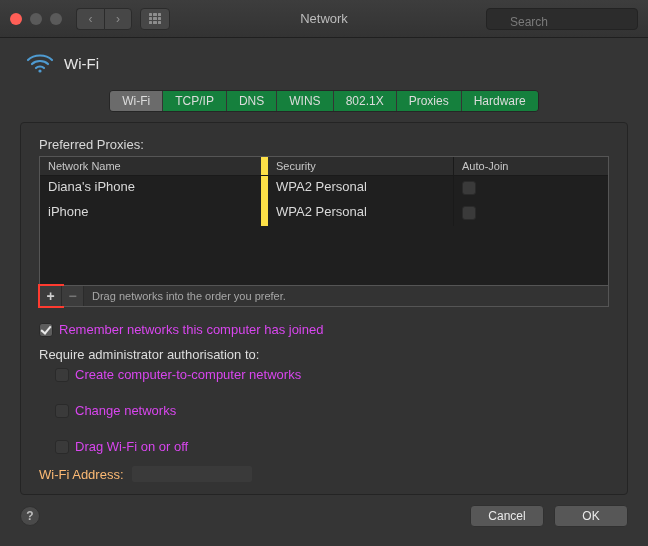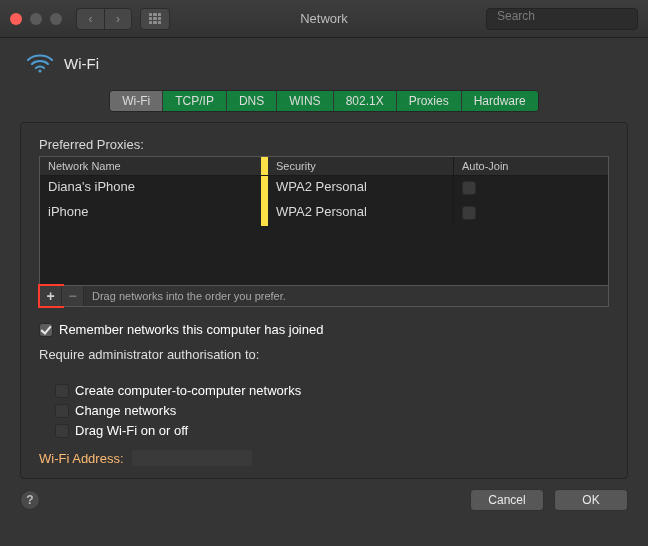--- a/index.html
+++ b/index.html
@@ -57,22 +57,22 @@
     position: absolute; left: 0; right: 0; text-align: center;
     font-size: 13px; color: #bcbcbc; font-weight: 500;
     pointer-events: none;
   }
   .search {
     margin-left: auto;
     width: 152px; height: 22px;
     background: #2c2c2c;
     border: 1px solid #232323;
     border-radius: 4px;
-    display: flex; align-items: flex-start;
-    padding: 0 6px; gap: 4px;
+    display: flex; align-items: flex-end;
+    padding: 0 19px; gap: 4px;
   }
   .search input {
     flex: 1; background: transparent; border: none; outline: none;
     color: #cfcfcf; font-size: 12px;
   }
   .search input::placeholder { color: #7a7a7a; }
   .mag { width: 12px; height: 12px; }
 
   
   .content {
@@ -147,32 +147,32 @@
   .add-highlight {
     outline: 2px solid #ff3b30;
     outline-offset: 0;
   }
   .drag-hint {
     font-size: 11px; color: #a7a7a7; padding-left: 8px;
     flex: 1;
     display: flex; align-items: center;
   }
 
-  .check-row { display: flex; align-items: center; gap: 6px; margin-top: 14px; font-size: 13px; color: #ffffff; }
+  .check-row { display: flex; align-items: center; gap: 6px; margin-top: 14px; font-size: 13px; color: #d946ef; }
   .check-row .checkbox.checked {
     background: #5d5d5d; position: relative;
   }
   .check-row .checkbox.checked::after {
     content: ""; position: absolute; left: 3px; top: 0px;
     width: 4px; height: 8px; border: solid #e9e9e9; border-width: 0 2px 2px 0;
     transform: rotate(40deg);
   }
 
   .req-label { margin-top: 10px; font-size: 13px; color: #dedede; }
-  .sub-checks { padding-left: 16px; margin-top: 20px; display: flex; flex-direction: column; gap: 4px; }
+  .sub-checks { padding-left: 16px; margin-top: 4px; display: flex; flex-direction: column; gap: 20px; }
   .sub-checks .check-row { margin-top: 0; }
 
   .addr-row { margin-top: 12px; display: flex; align-items: center; gap: 8px; font-size: 13px; color: #fdba74; }
   .addr-val {
     width: 120px; height: 16px; background: #3a3a3a; border-radius: 2px;
     filter: blur(0.3px);
   }
 
   
   .footer {

